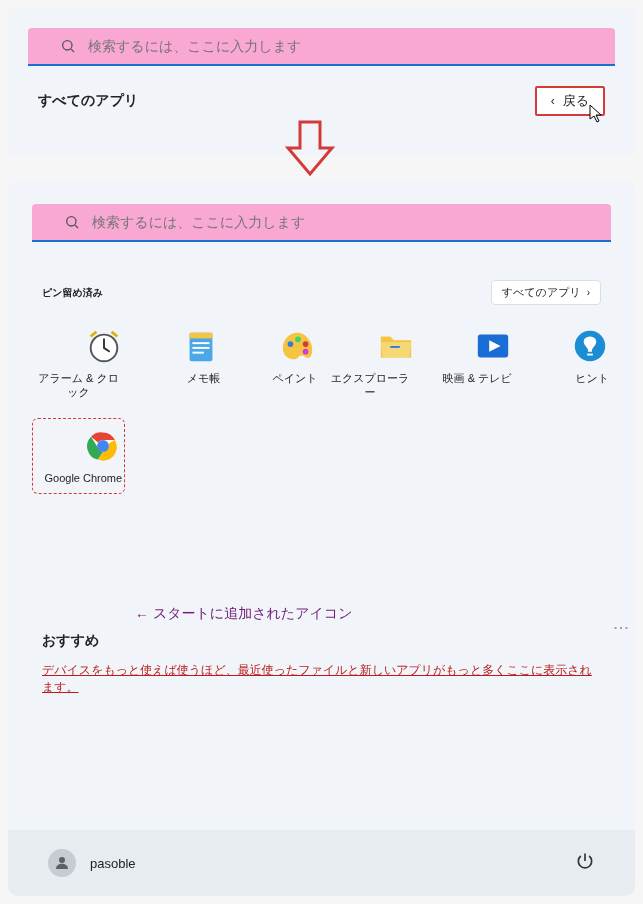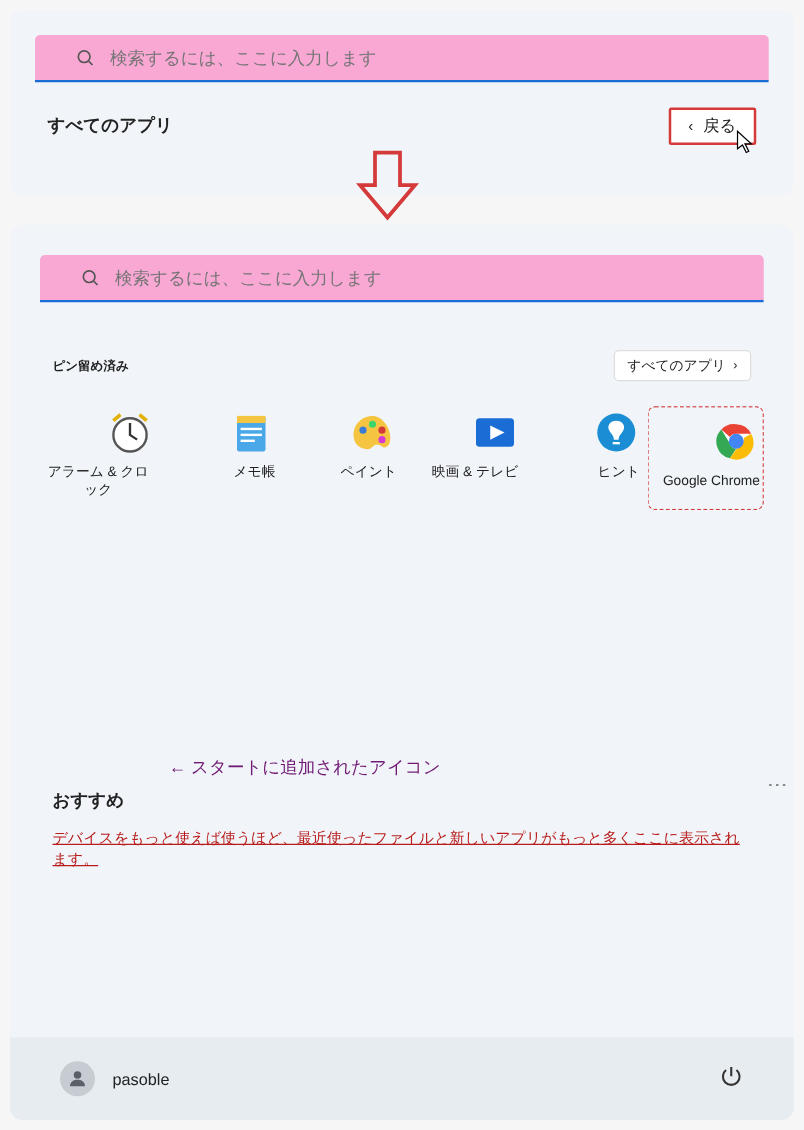--- a/index.html
+++ b/index.html
@@ -306,20 +306,30 @@
             <circle cx="20" cy="13" r="3" fill="#3ad56b"></circle>
             <circle cx="28" cy="18" r="3" fill="#d53a3a"></circle>
             <circle cx="28" cy="26" r="3" fill="#d53ad5"></circle>
           </svg>
       </div>
       <span class="app-label">ペイント</span>
     </div>
     <div class="app-tile">
       <div class="app-icon">
         <svg viewBox="0 0 40 40" width="38" height="38">
+            <path d="M4 12 L4 32 L36 32 L36 14 L18 14 L14 10 L4 10 Z" fill="#f5c542"></path>
+            <path d="M4 16 L36 16 L34 32 L6 32 Z" fill="#f5d876"></path>
+            <rect x="14" y="20" width="10" height="2" fill="#3a7bd5"></rect>
+          </svg>
+      </div>
+      <span class="app-label">エクスプローラー</span>
+    </div>
+    <div class="app-tile">
+      <div class="app-icon">
+        <svg viewBox="0 0 40 40" width="38" height="38">
             <rect x="4" y="8" width="32" height="24" fill="#1a6dd4" rx="3"></rect>
             <path d="M16 14 L16 26 L28 20 Z" fill="#fff"></path>
           </svg>
       </div>
       <span class="app-label">映画 &amp; テレビ</span>
     </div>
     <div class="app-tile">
       <div class="app-icon">
         <svg viewBox="0 0 40 40" width="38" height="38">
             <circle cx="20" cy="20" r="16" fill="#1a8dd4"></circle>

